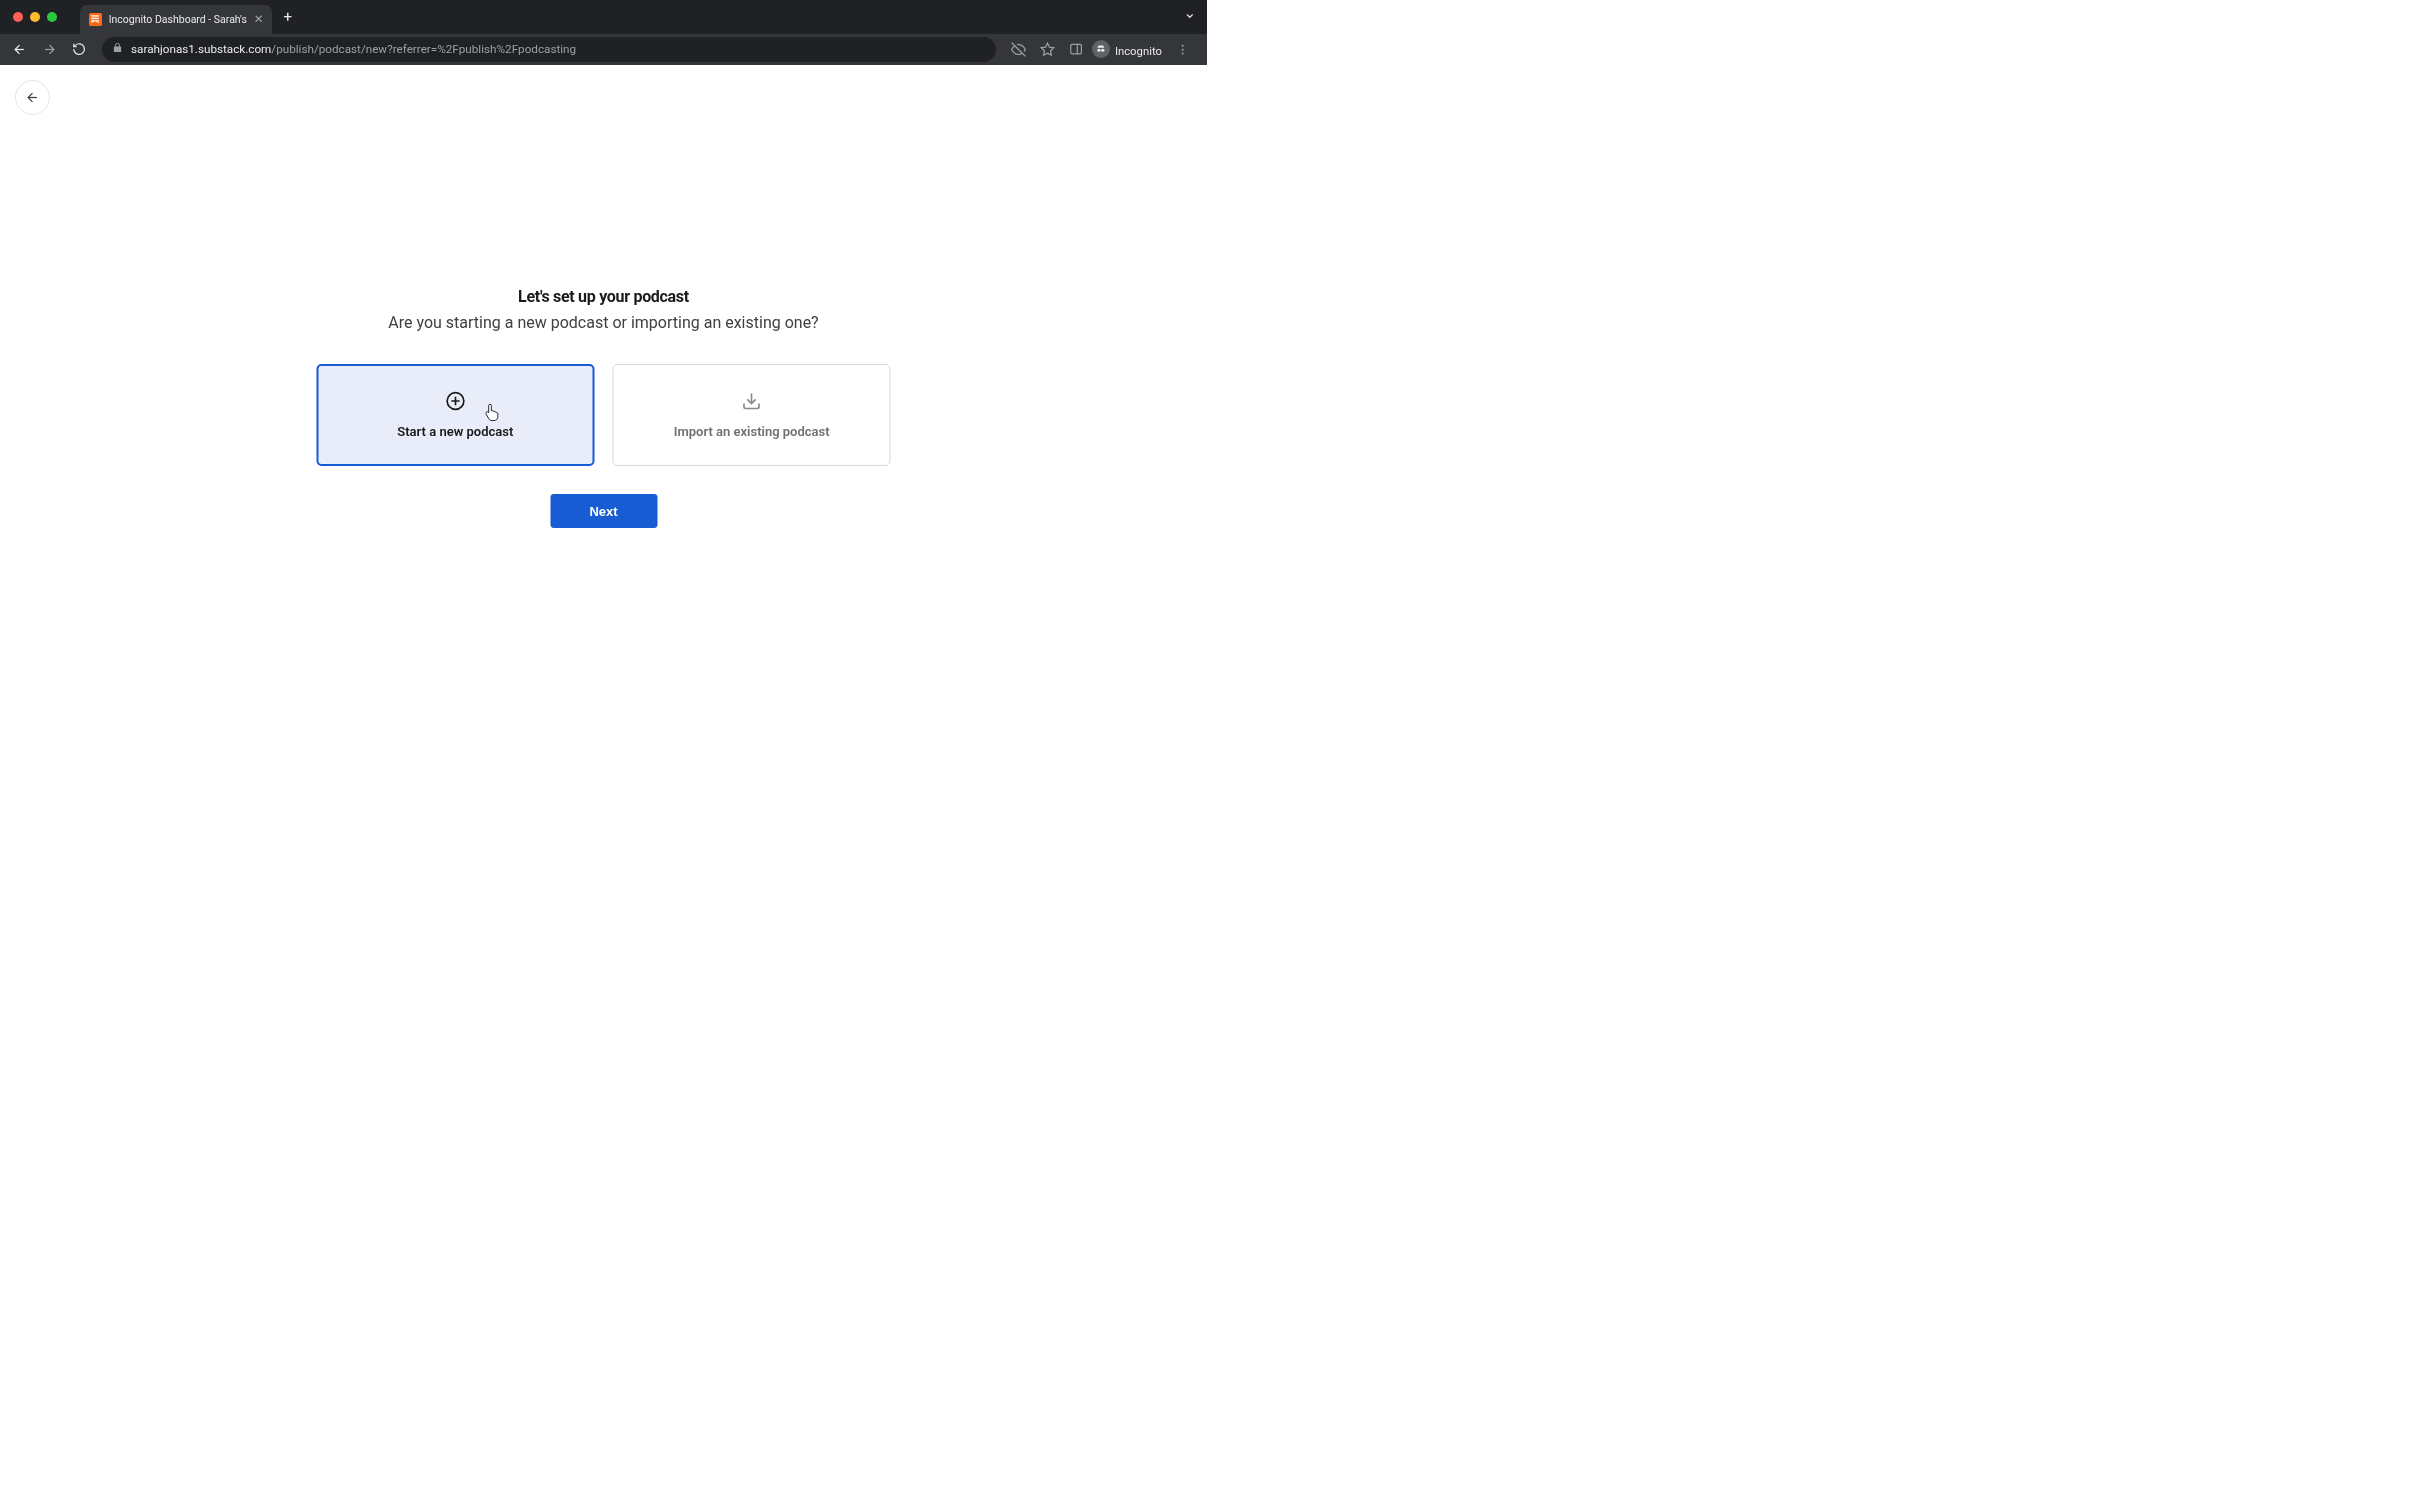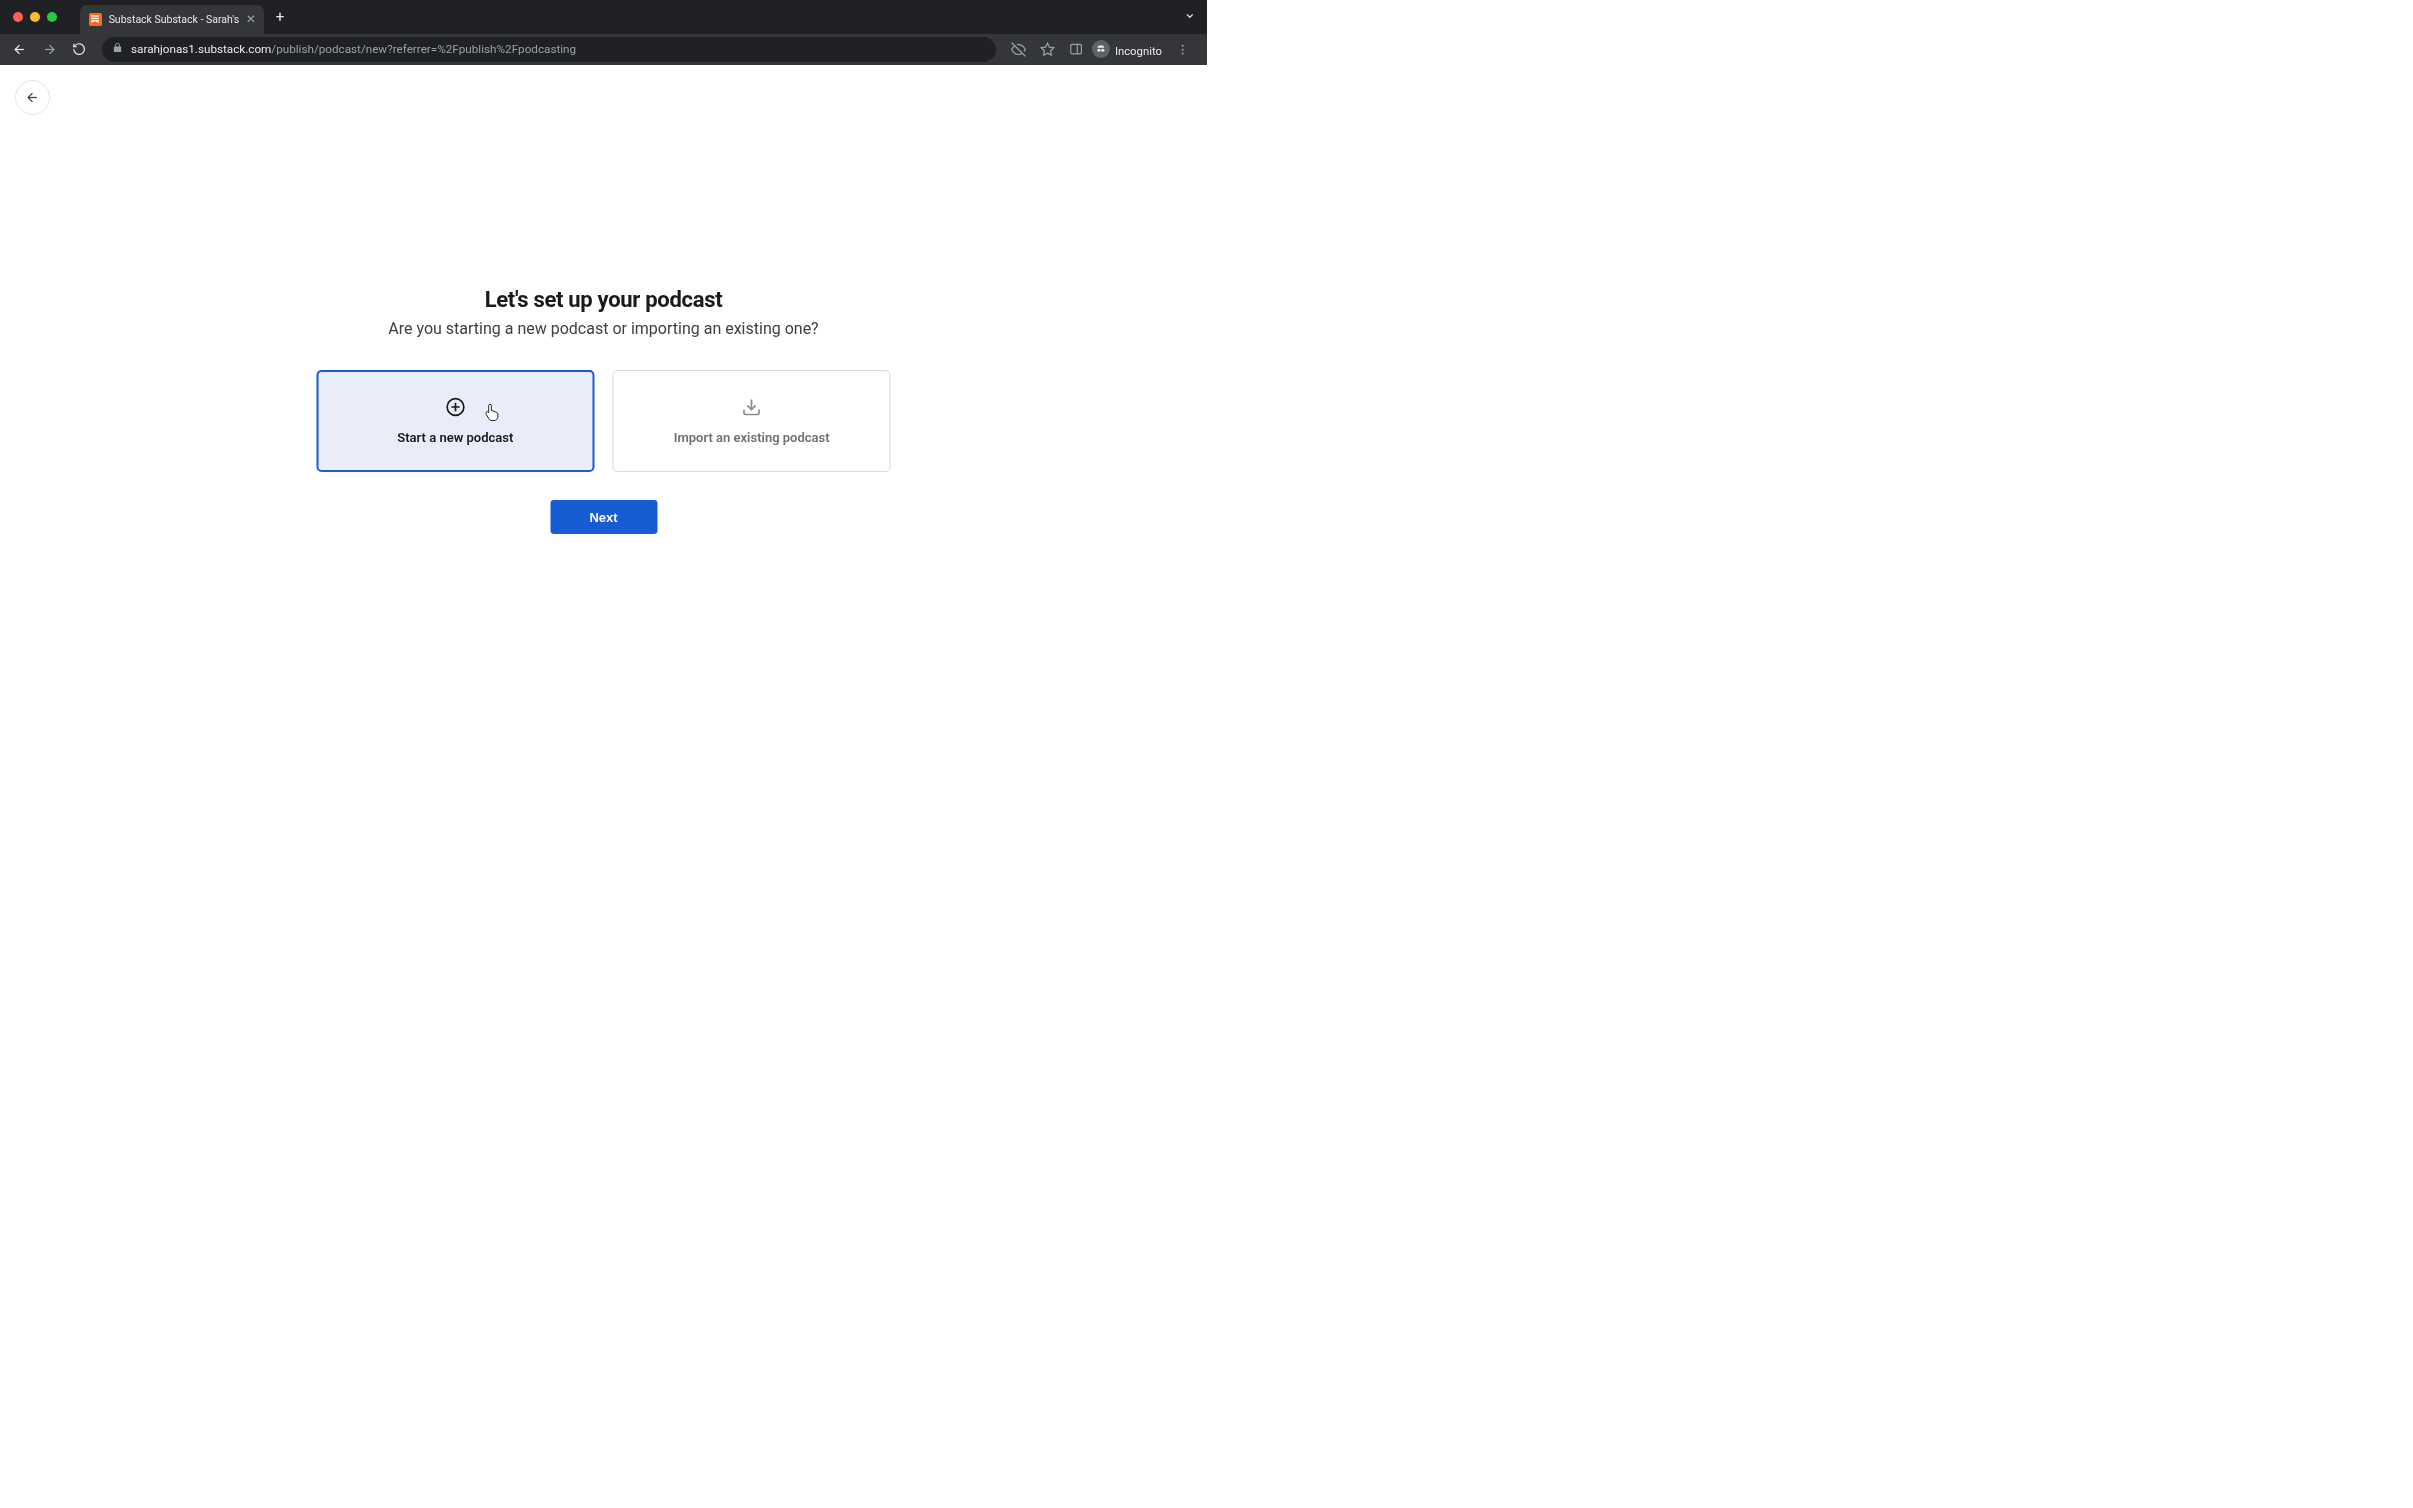--- a/index.html
+++ b/index.html
@@ -179,21 +179,21 @@
     }
     .center-content {
       position: absolute;
       top: 222px;
       left: 50%;
       transform: translateX(-50%);
       width: 587px;
       text-align: center;
     }
     .heading {
-      font-size: 22px;
+      font-size: 16px;
       font-weight: 700;
       color: #1a1a1a;
       letter-spacing: -0.3px;
     }
     .subheading {
       margin-top: 6.7px;
       font-size: 16px;
       color: #404040;
     }
     .option-row {
@@ -264,21 +264,21 @@
       <div class="traffic-light tl-green"></div>
     </div>
     <div class="tab">
       <div class="tab-favicon">
         <svg viewBox="0 0 16 16" fill="#fff">
             <rect x="2" y="2" width="12" height="2.2"></rect>
             <rect x="2" y="6" width="12" height="2.2"></rect>
             <path d="M2 10h12v4l-6-2.5L2 14z"></path>
           </svg>
       </div>
-      <span class="tab-title">Substack Substack - Sarah's</span>
+      <span class="tab-title">Incognito Dashboard - Sarah's</span>
       <span class="tab-close">✕</span>
     </div>
     <div class="new-tab-btn">+</div>
     <div class="tab-bar-spacer"></div>
     <div class="chevron-down-tab">
       <svg width="11.7" height="11.7" viewBox="0 0 24 24" fill="none" stroke="currentColor" stroke-width="2.5">
           <polyline points="6 9 12 15 18 9"></polyline>
         </svg>
     </div>
   </div>

